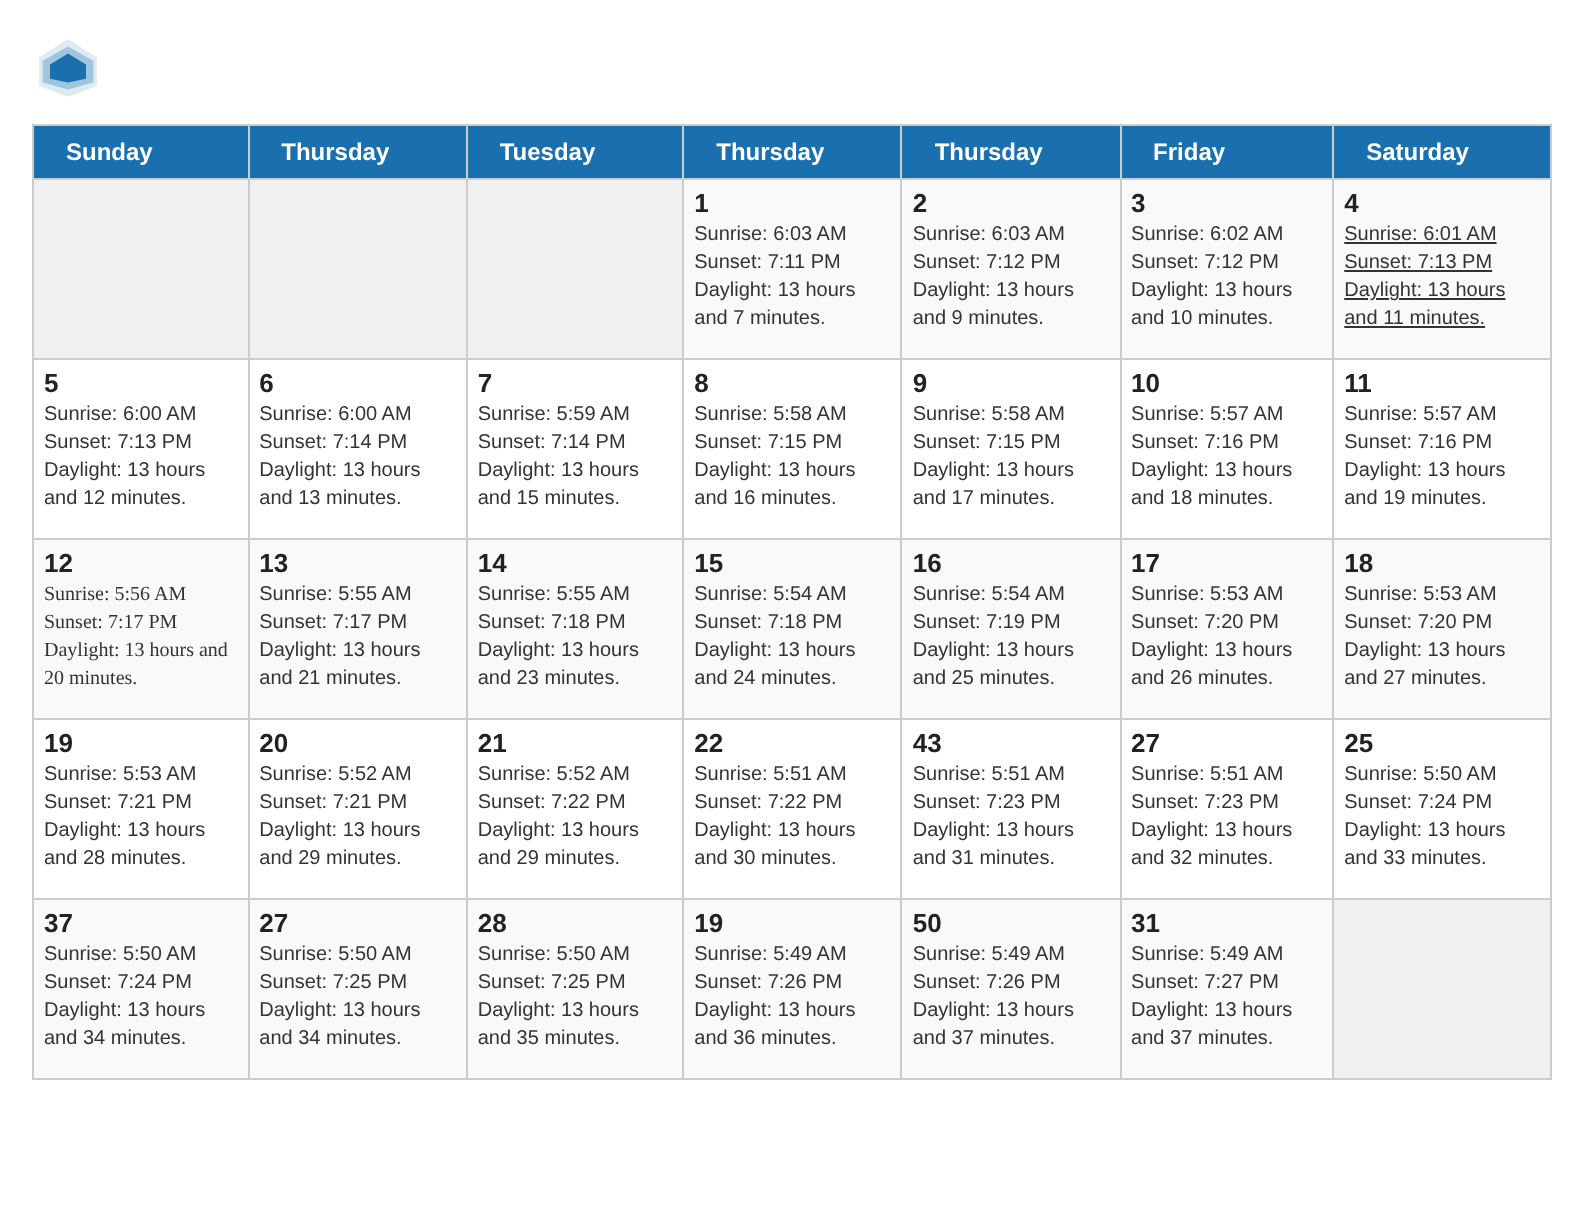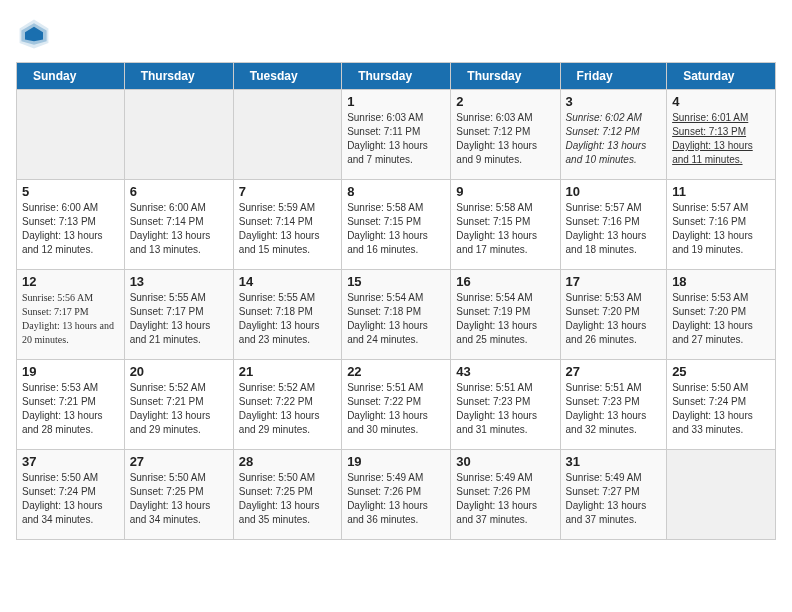--- a/index.html
+++ b/index.html
@@ -129,21 +129,21 @@
 Daylight: 13 hours and 7 minutes.</div>
         </td>
         <td>
           <div class="day-num">2</div>
           <div class="day-info" style="white-space: pre-line;">Sunrise: 6:03 AM
 Sunset: 7:12 PM
 Daylight: 13 hours and 9 minutes.</div>
         </td>
         <td>
           <div class="day-num">3</div>
-          <div class="day-info" style="white-space: pre-line; font-style: italic;">Sunrise: 6:02 AM
+          <div class="day-info" style="white-space: pre-line;">Sunrise: 6:02 AM
 Sunset: 7:12 PM
 Daylight: 13 hours and 10 minutes.</div>
         </td>
         <td>
           <div class="day-num">4</div>
           <div class="day-info" style="white-space: pre-line; text-decoration: underline;">Sunrise: 6:01 AM
 Sunset: 7:13 PM
 Daylight: 13 hours and 11 minutes.</div>
         </td>
       </tr>
@@ -298,21 +298,21 @@
 Sunset: 7:25 PM
 Daylight: 13 hours and 35 minutes.</div>
         </td>
         <td>
           <div class="day-num">19</div>
           <div class="day-info" style="white-space: pre-line;">Sunrise: 5:49 AM
 Sunset: 7:26 PM
 Daylight: 13 hours and 36 minutes.</div>
         </td>
         <td>
-          <div class="day-num">30</div>
+          <div class="day-num">50</div>
           <div class="day-info" style="white-space: pre-line;">Sunrise: 5:49 AM
 Sunset: 7:26 PM
 Daylight: 13 hours and 37 minutes.</div>
         </td>
         <td>
           <div class="day-num">31</div>
           <div class="day-info" style="white-space: pre-line;">Sunrise: 5:49 AM
 Sunset: 7:27 PM
 Daylight: 13 hours and 37 minutes.</div>
         </td>

